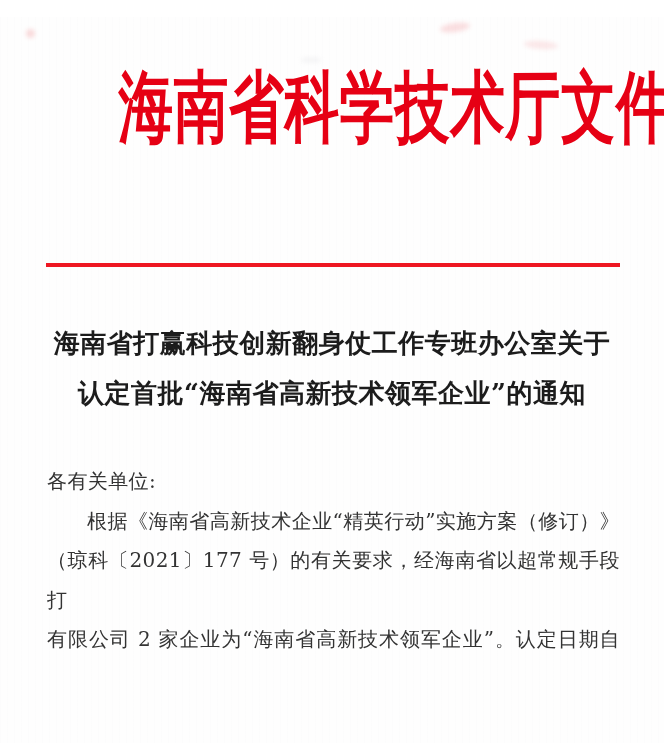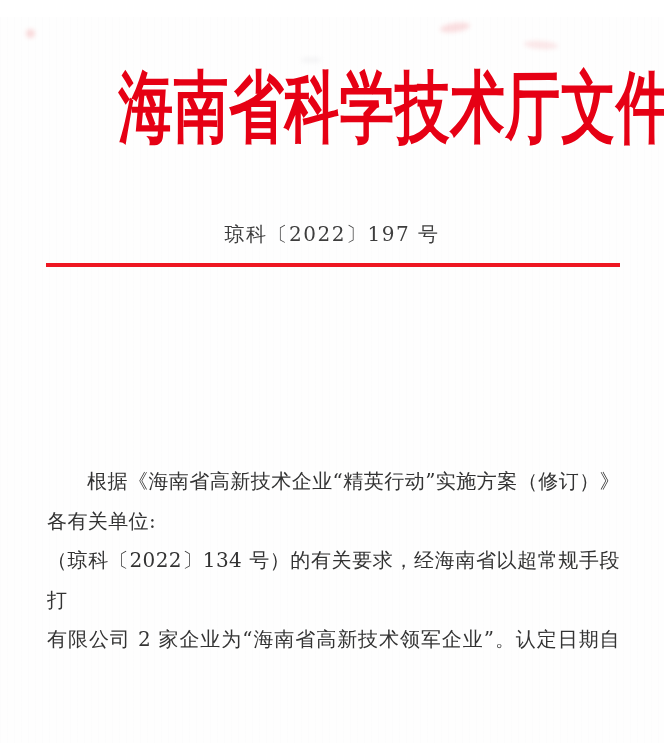--- a/index.html
+++ b/index.html
@@ -94,26 +94,29 @@
 
   <span class="smudge s1"></span>
   <span class="smudge s2"></span>
   <span class="smudge s3"></span>
   <span class="smudge s4"></span>
 
   <div class="banner">
     <span class="stretch" style="color: rgb(230, 0, 20);">海南省科学技术厅文件</span>
   </div>
 
-  <div class="doc-number">琼科〔2022〕197 号</div>
 
   <hr class="red-line" style="background: rgb(238, 23, 34);">
 
+  <h1 class="doc-title" style="color: rgb(28, 28, 28);">
+    <span>海南省打赢科技创新翻身仗工作专班办公室关于</span><br>
+    <span>认定首批“海南省高新技术领军企业”的通知</span>
+  </h1>
 
   <div class="body-text" style="color: rgb(51, 51, 51);">
+    <div class="bline salutation">各有关单位:</div>
     <div class="bline first">根据《海南省高新技术企业“精英行动”实施方案（修订）》</div>
-    <div class="bline salutation">各有关单位:</div>
-    <div class="bline">（琼科〔2022〕134 号）的有关要求，经海南省以超常规手段打</div>
+    <div class="bline">（琼科〔2021〕177 号）的有关要求，经海南省以超常规手段打</div>
     <div class="bline">有限公司 2 家企业为“海南省高新技术领军企业”。认定日期自</div>
 
   </div>
 
 </div>
 
 </body></html>

